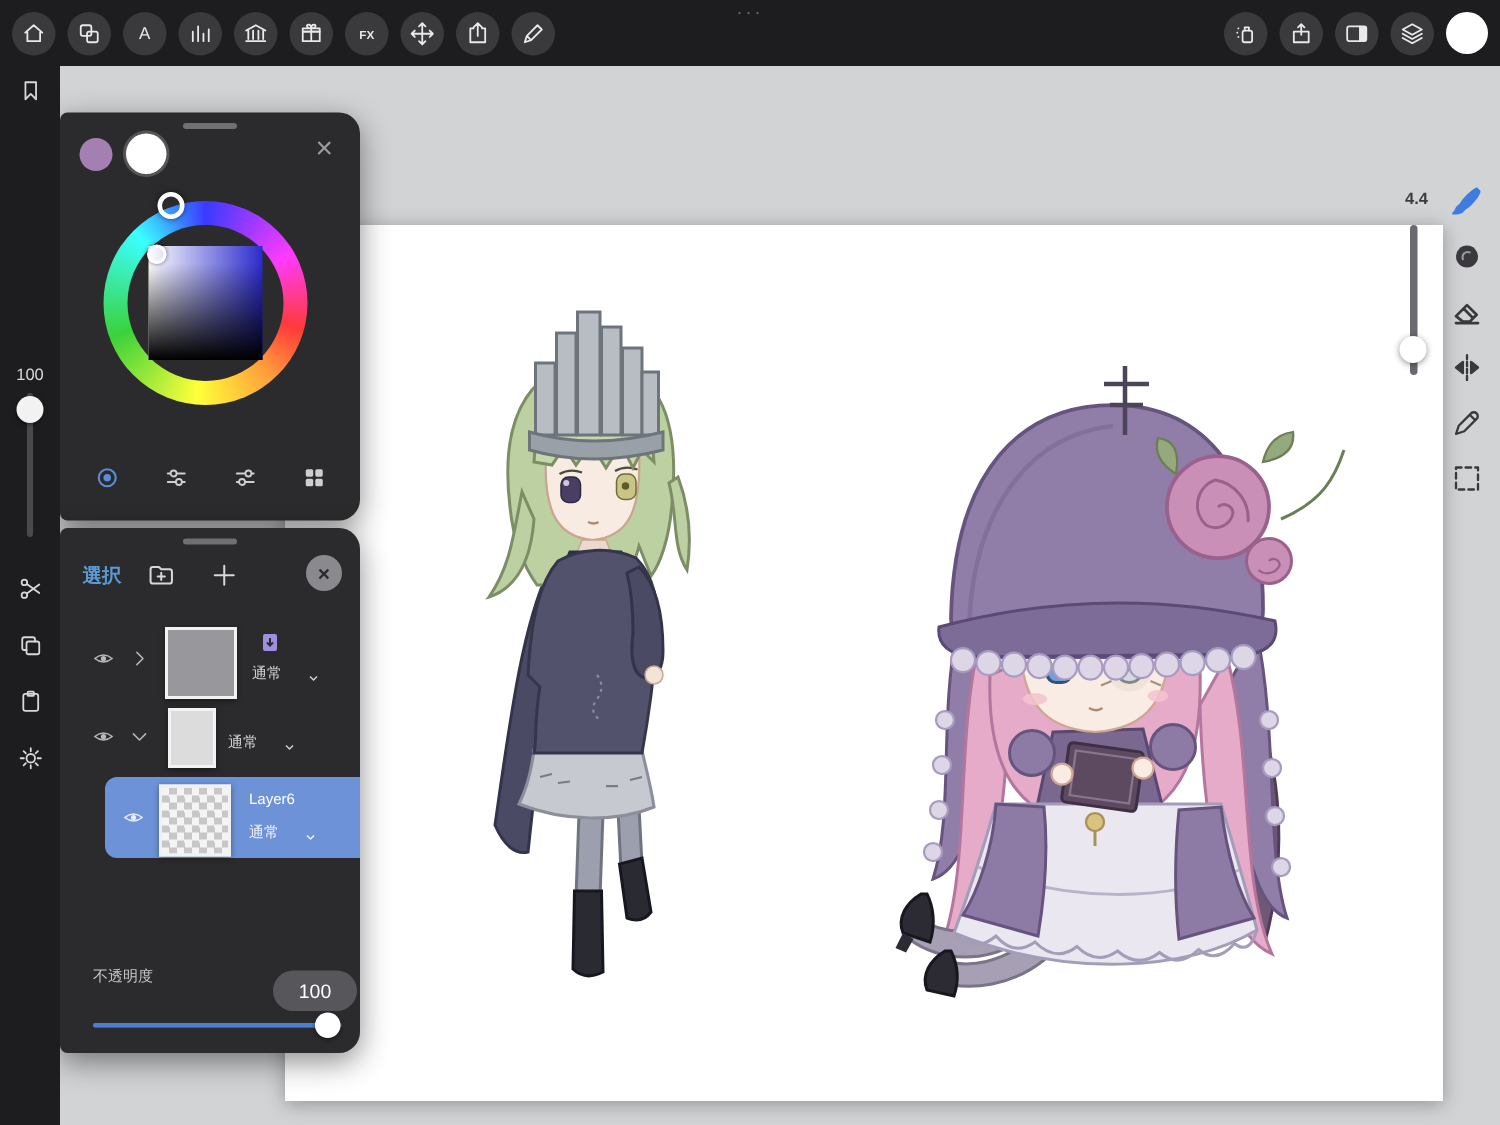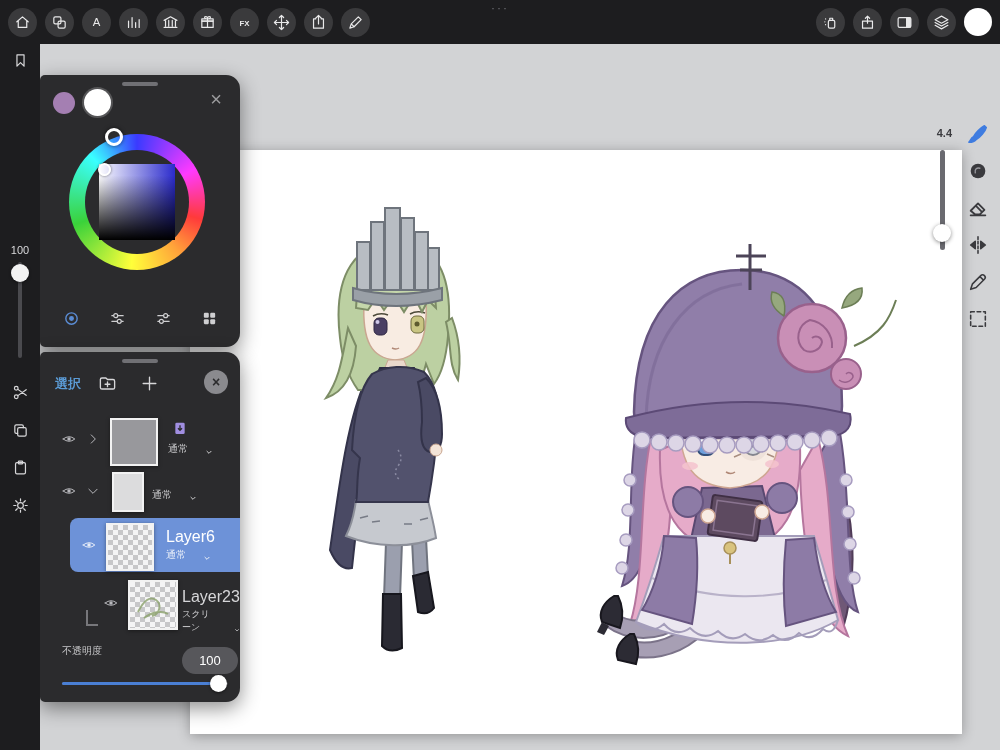--- a/index.html
+++ b/index.html
@@ -45,21 +45,21 @@
   .lp-close{position:absolute;right:12px;top:18px;width:24px;height:24px;border-radius:50%;background:#8a8a8e;color:#2b2b2d;display:flex;align-items:center;justify-content:center;font-size:14px;font-weight:bold}
   .sel-label{position:absolute;left:15px;top:23px;color:#5b9bd5;font-size:13px;font-weight:bold}
   .hd-ic{position:absolute;top:22px}
   .lrow{position:absolute;left:0;width:200px}
   .eye{position:absolute;width:18px;height:14px}
   .eye .ic{stroke:#b9b9bd;width:18px;height:14px}
   .chev .ic{stroke:#b9b9bd;width:14px;height:14px}
   .thumb{position:absolute;border:2px solid #f2f2f2;box-shadow:0 1px 4px rgba(0,0,0,.4);background:#98989c}
   .checker{background-image:repeating-conic-gradient(#c7c7c9 0% 25%,#f4f4f5 0% 50%);background-size:10px 10px;background-color:#f4f4f5}
   .blend{color:#cfcfd1;font-size:10px;display:flex;align-items:flex-end;gap:17px;position:absolute}
-  .lname{position:absolute;font-size:16px;color:#d6d6d8}
+  .lname{position:absolute;font-size:10px;color:#d6d6d8}
   .sel-bg{position:absolute;left:30px;top:0;width:170px;height:100%;background:#6d92d8;border-radius:8px 0 0 8px}
   .clipmark{position:absolute;left:46px;top:34px;width:10px;height:14px;border-left:2px solid #77777b;border-bottom:2px solid #77777b}
   .op-label{position:absolute;left:22px;top:292px;font-size:10px;color:#c6c6c8}
   .op-pill{position:absolute;left:142px;top:295px;width:56px;height:27px;border-radius:14px;background:#57575b;color:#fff;font-size:13px;display:flex;align-items:center;justify-content:center}
   .op-track{position:absolute;left:22px;top:330px;width:166px;height:3px;border-radius:2px;background:#57575b}
   .op-fill{position:absolute;left:22px;top:330px;width:156px;height:3px;border-radius:2px;background:#4a7fd4}
   .op-knob{position:absolute;left:170px;top:323px;width:17px;height:17px;border-radius:50%;background:#fff;box-shadow:0 1px 3px rgba(0,0,0,.5)}
   
   .canvas{position:absolute;left:190px;top:150px;width:772px;height:584px;background:#ffffff;box-shadow:0 2px 12px rgba(0,0,0,.3);z-index:5}
   .canvas svg{display:block}
@@ -452,41 +452,20 @@
     <div class="thumb checker" style="left:66px;top:5px;width:44px;height:44px"></div>
     <div class="lname" style="left:126px;top:10px;color:#ffffff">Layer6</div>
     <div class="blend" style="left:126px;top:30px;color:#eef2fa">
         <span>通常</span>
         <svg width="8" height="8" viewBox="0 0 24 24">
           <path d="M5 9 L12 16 L19 9" stroke="#eef2fa" stroke-width="3" fill="none"></path>
         </svg>
       </div>
   </div>
 
-  <div class="lrow" style="top:224px;height:58px">
-    <div class="clipmark"></div>
-    <div class="eye" style="left:62px;top:20px">
-        <svg class="ic" viewBox="0 0 24 24">
-          <path d="M2 12 Q12 4 22 12 Q12 20 2 12 Z"></path>
-          <circle cx="12" cy="12" r="3" fill="#b9b9bd" stroke="none"></circle>
-        </svg>
-      </div>
-    <div class="thumb checker" style="left:88px;top:4px;width:46px;height:46px">
-      <svg width="46" height="46" viewBox="0 0 46 46">
-          <path d="M8 30 C14 18 20 14 26 18 C32 22 30 32 22 34 M14 36 C22 30 32 28 38 32" stroke="#8aa06a" stroke-width="2" fill="none" opacity="0.8"></path>
-        </svg>
-    </div>
-    <div class="lname" style="left:142px;top:12px">Layer23</div>
-    <div class="blend" style="left:142px;top:32px;font-size:9px">
-        <span>スクリーン</span>
-        <svg width="8" height="8" viewBox="0 0 24 24">
-          <path d="M5 9 L12 16 L19 9" stroke="#cfcfd1" stroke-width="3" fill="none"></path>
-        </svg>
-      </div>
-  </div>
 
   <div class="op-label">不透明度</div>
   <div class="op-pill">100</div>
   <div class="op-track"></div>
   <div class="op-fill"></div>
   <div class="op-knob"></div>
 </section>
 
 <aside class="rightrail">
   <div class="rr-size">4.4</div>

